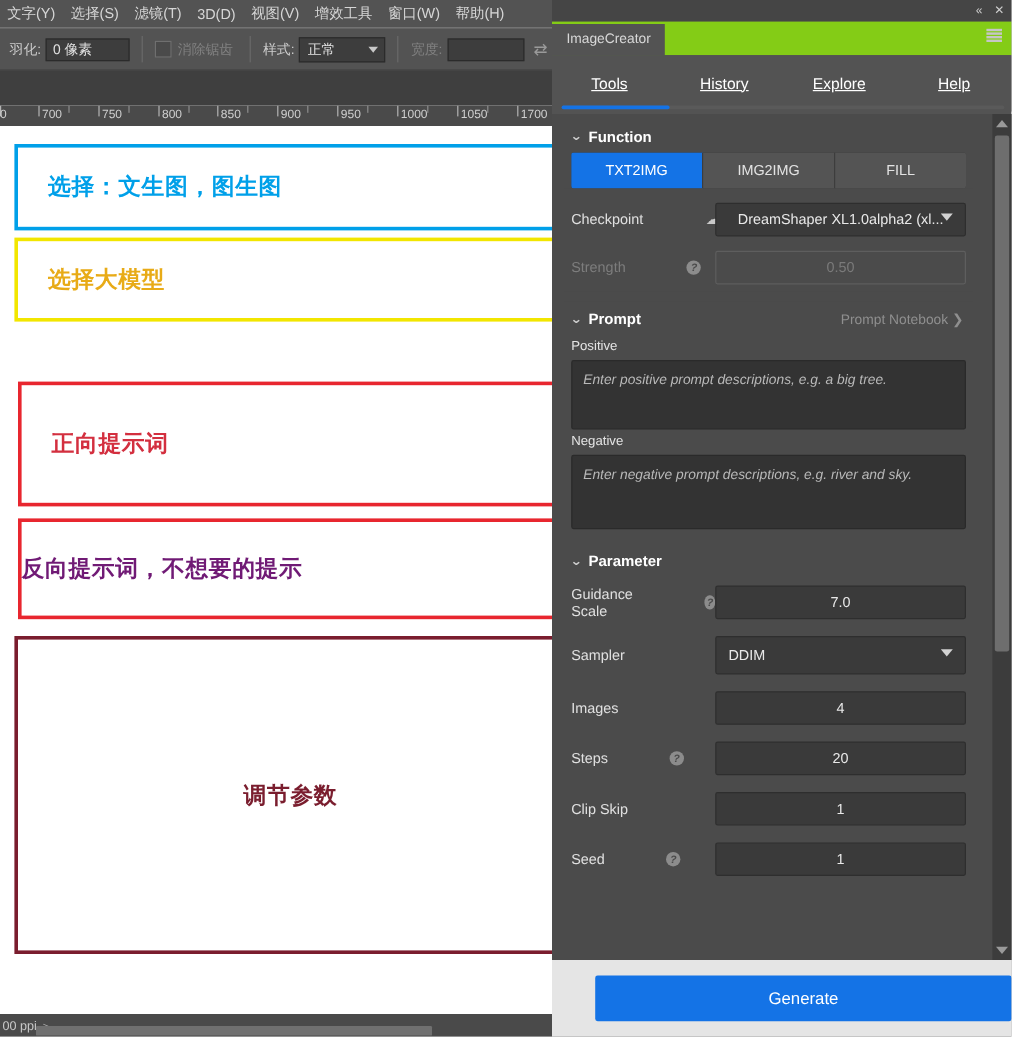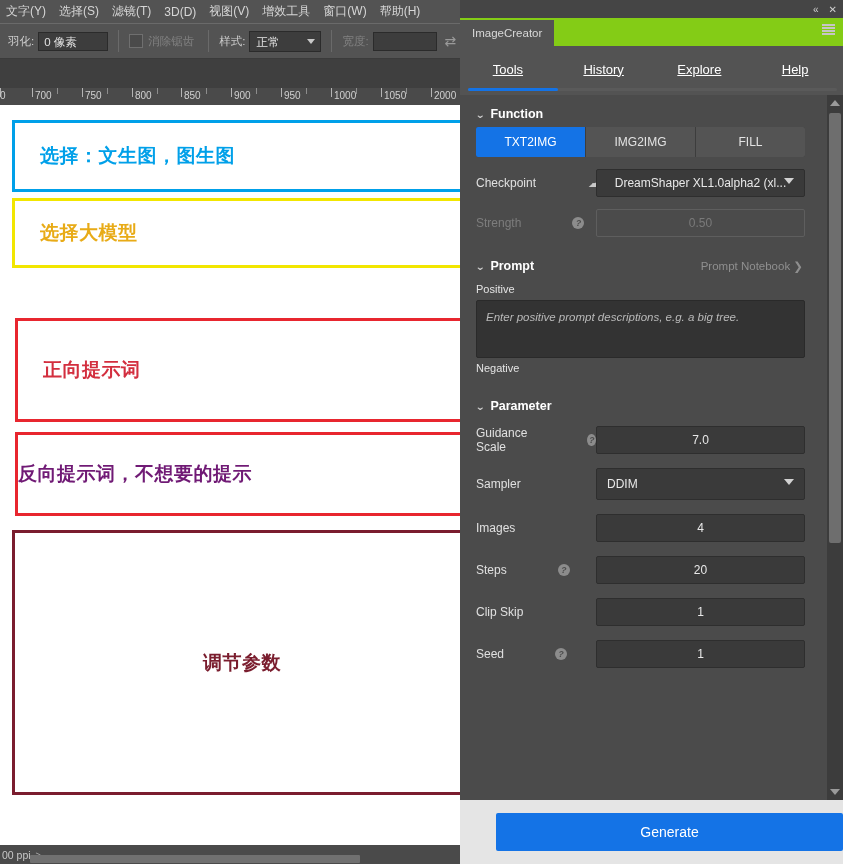--- a/index.html
+++ b/index.html
@@ -222,21 +222,21 @@
       <span class="tick major" style="left:281px"></span>
       <span class="rlabel" style="left:284px">950</span>
       <span class="tick" style="left:306px"></span>
       <span class="tick major" style="left:331px"></span>
       <span class="rlabel" style="left:334px">1000</span>
       <span class="tick" style="left:356px"></span>
       <span class="tick major" style="left:381px"></span>
       <span class="rlabel" style="left:384px">1050</span>
       <span class="tick" style="left:406px"></span>
       <span class="tick major" style="left:431px"></span>
-      <span class="rlabel" style="left:434px">2000</span>
+      <span class="rlabel" style="left:434px">1700</span>
     </div>
 
     <div class="ps-canvas"></div>
 
     <div class="anno" style="left:12px;top:198px;width:460px;height:70px;border:3px solid #f2e600;">
       <span class="anno-label" style="color:#e8ab17;margin-left:25px;">选择大模型</span>
     </div>
 
     <div class="anno" style="left:12px;top:120px;width:460px;height:72px;border:3px solid #00a0e9;">
       <span class="anno-label" style="color:#00a0e9;margin-left:25px;">选择：文生图，图生图</span>
@@ -332,20 +332,21 @@
           <div class="section-head">
             <span class="section-title">
               <i class="chev">⌄</i>
               <span>Prompt</span>
             </span>
             <span class="section-link">Prompt Notebook  ❯</span>
           </div>
           <div class="sublabel">Positive</div>
           <div class="textarea pos">Enter positive prompt descriptions, e.g. a big tree.</div>
           <div class="sublabel">Negative</div>
+          <div class="textarea neg">Enter negative prompt descriptions, e.g. river and sky.</div>
         </div>
 
         <div class="section" style="margin-top:12px;">
           <div class="section-head">
             <span class="section-title">
               <i class="chev">⌄</i>
               <span>Parameter</span>
             </span>
           </div>
 

